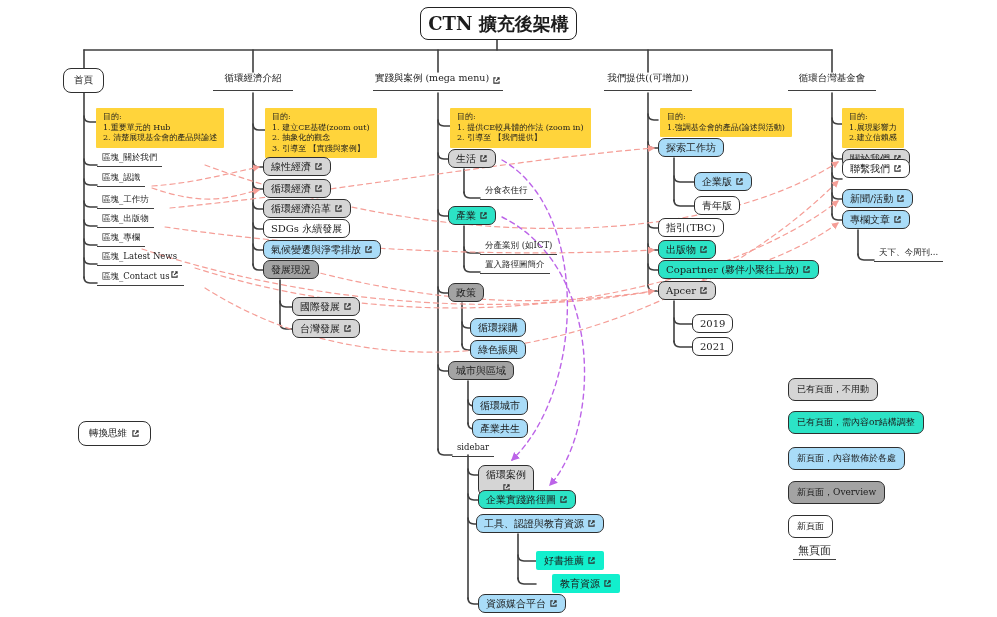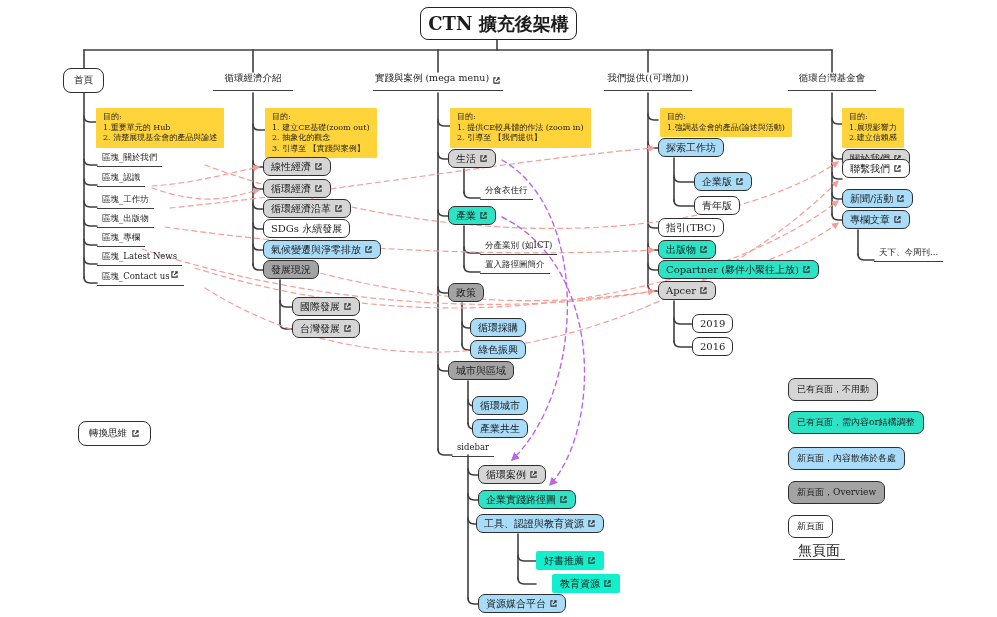--- a/index.html
+++ b/index.html
@@ -16,21 +16,21 @@
   .gr{background:#a3a3a3}
   .w{background:#ffffff}
   .n{background:#FFD43B;padding:4px 7px;font-size:8px;line-height:10.5px;white-space:pre-line;
      border-radius:1px;width:max-content;}
   .u{font-size:8.5px;line-height:11px;padding:0 5px 3px 5px;border-bottom:1.6px solid #3f3f3f;}
   .h{font-size:9.5px;text-align:center;padding-bottom:5px;border-bottom:1.8px solid #3f3f3f;
      display:flex;justify-content:center;align-items:flex-end;gap:3px;}
   .hb{border:1.5px solid #2f2f2f;border-radius:8px;padding:5px 10px;font-size:9.5px;background:#fff;
       display:flex;align-items:center;gap:4px;}
   .lg{font-size:9px;padding:5px 8px;border-radius:7px;}
-  .lg2{font-size:14px;}
+  .lg2{font-size:11px;}
   .title-box{position:absolute;left:420px;top:7px;width:155px;height:31px;border:1.6px solid #222;
       border-radius:8px;display:flex;align-items:center;justify-content:center;font-size:18px;
       font-weight:bold;background:#fff;z-index:3;}
 </style>
 </head>
 <body>
 
 <div class="canvas" id="diagram">
   <svg class="edges" id="edges" width="997" height="617">
     <defs>
@@ -248,21 +248,21 @@
     <div class="node box gr" style="left: 448px; top: 361px;">
       <span>城市與區域</span>
     </div>
     <div class="node box b" style="left: 472px; top: 396px;">
       <span>循環城市</span>
     </div>
     <div class="node box b" style="left: 472px; top: 419px;">
       <span>產業共生</span>
     </div>
     <div class="node u" style="left: 452px; top: 442px;"><span>sidebar</span></div>
-    <div class="node box g" style="left: 478px; top: 465px;">
+    <div class="node box g" style="left: 478px; top: 465px; flex-direction: column;">
       <span>循環案例</span>
       <svg width="9" height="9" viewBox="0 0 12 12" fill="none" stroke="#2f2f2f" stroke-width="1.4">
         <path d="M5 2.5 H2.5 V9.5 H9.5 V7"></path>
         <path d="M7 2.5 H9.5 V5 M9.3 2.7 L5.6 6.4"></path>
       </svg>
     </div>
     <div class="node box t" style="left: 478px; top: 490px;">
       <span>企業實踐路徑圖</span>
       <svg width="9" height="9" viewBox="0 0 12 12" fill="none" stroke="#2f2f2f" stroke-width="1.4">
         <path d="M5 2.5 H2.5 V9.5 H9.5 V7"></path>
@@ -336,21 +336,21 @@
       <span>Apcer</span>
       <svg width="9" height="9" viewBox="0 0 12 12" fill="none" stroke="#2f2f2f" stroke-width="1.4">
         <path d="M5 2.5 H2.5 V9.5 H9.5 V7"></path>
         <path d="M7 2.5 H9.5 V5 M9.3 2.7 L5.6 6.4"></path>
       </svg>
     </div>
     <div class="node box w" style="left: 692px; top: 314px;">
       <span>2019</span>
     </div>
     <div class="node box w" style="left: 692px; top: 337px;">
-      <span>2016</span>
+      <span>2021</span>
     </div>
     <div class="node h" style="left: 788px; top: 72px; width: 88px;">
       <span>循環台灣基金會</span>
     </div>
     <div class="node n" style="left: 842px; top: 108px;"><span>目的:
 1.展現影響力
 2.建立信賴感</span></div>
     <div class="node box g" style="left: 842px; top: 149px;">
       <span>關於我們</span>
       <svg width="9" height="9" viewBox="0 0 12 12" fill="none" stroke="#2f2f2f" stroke-width="1.4">

